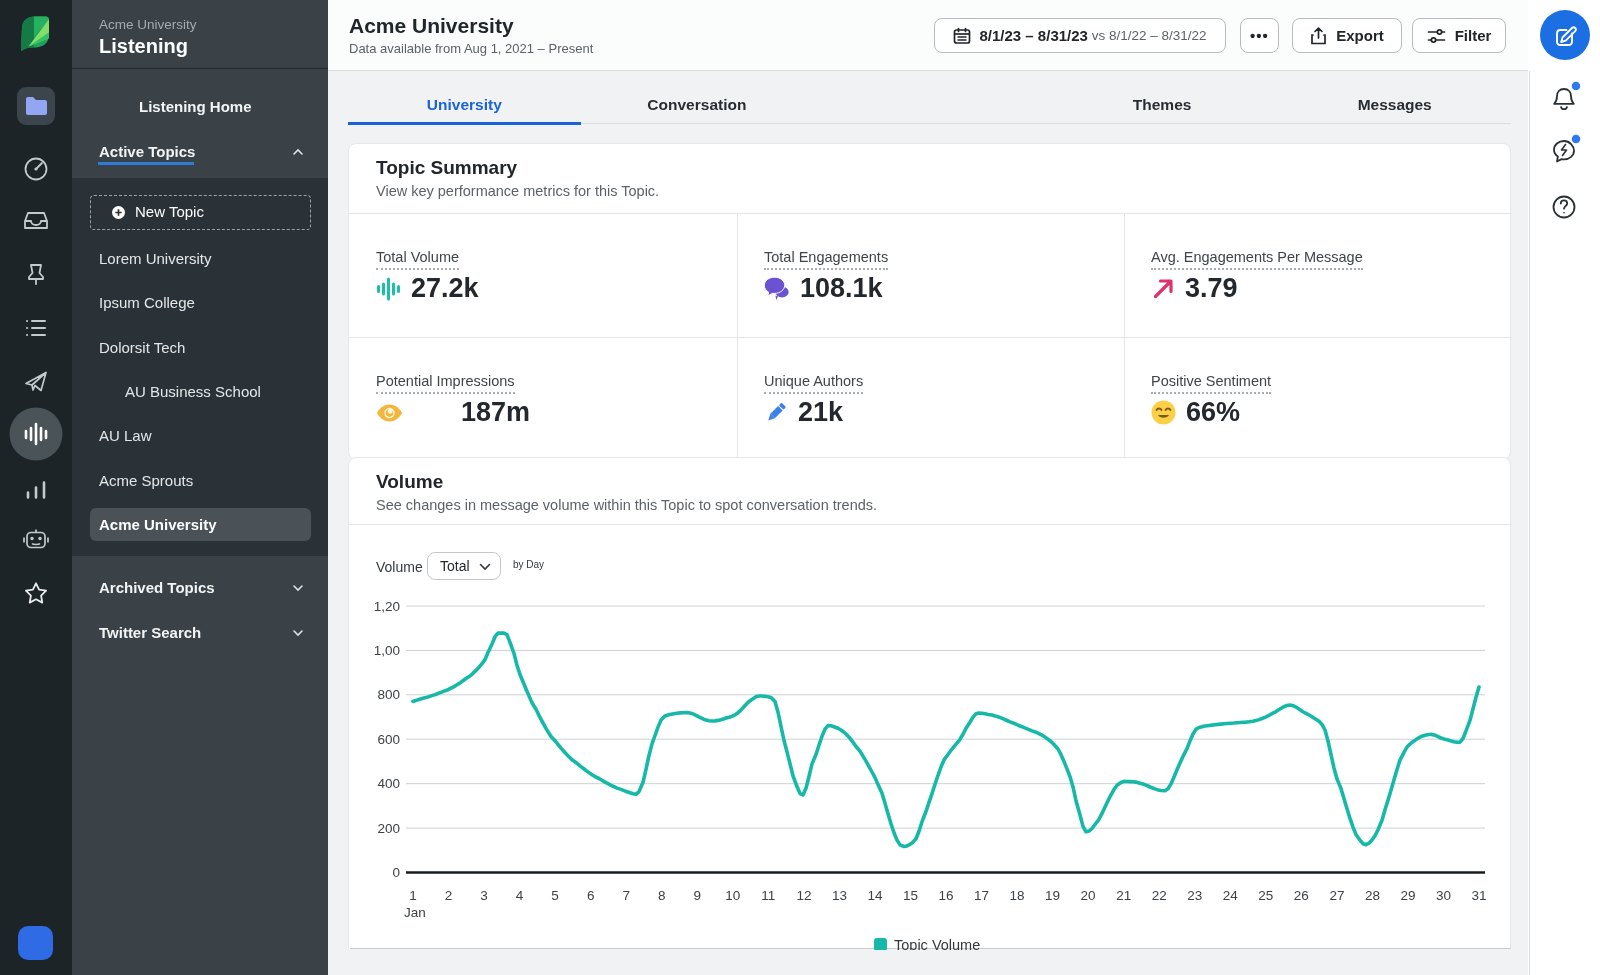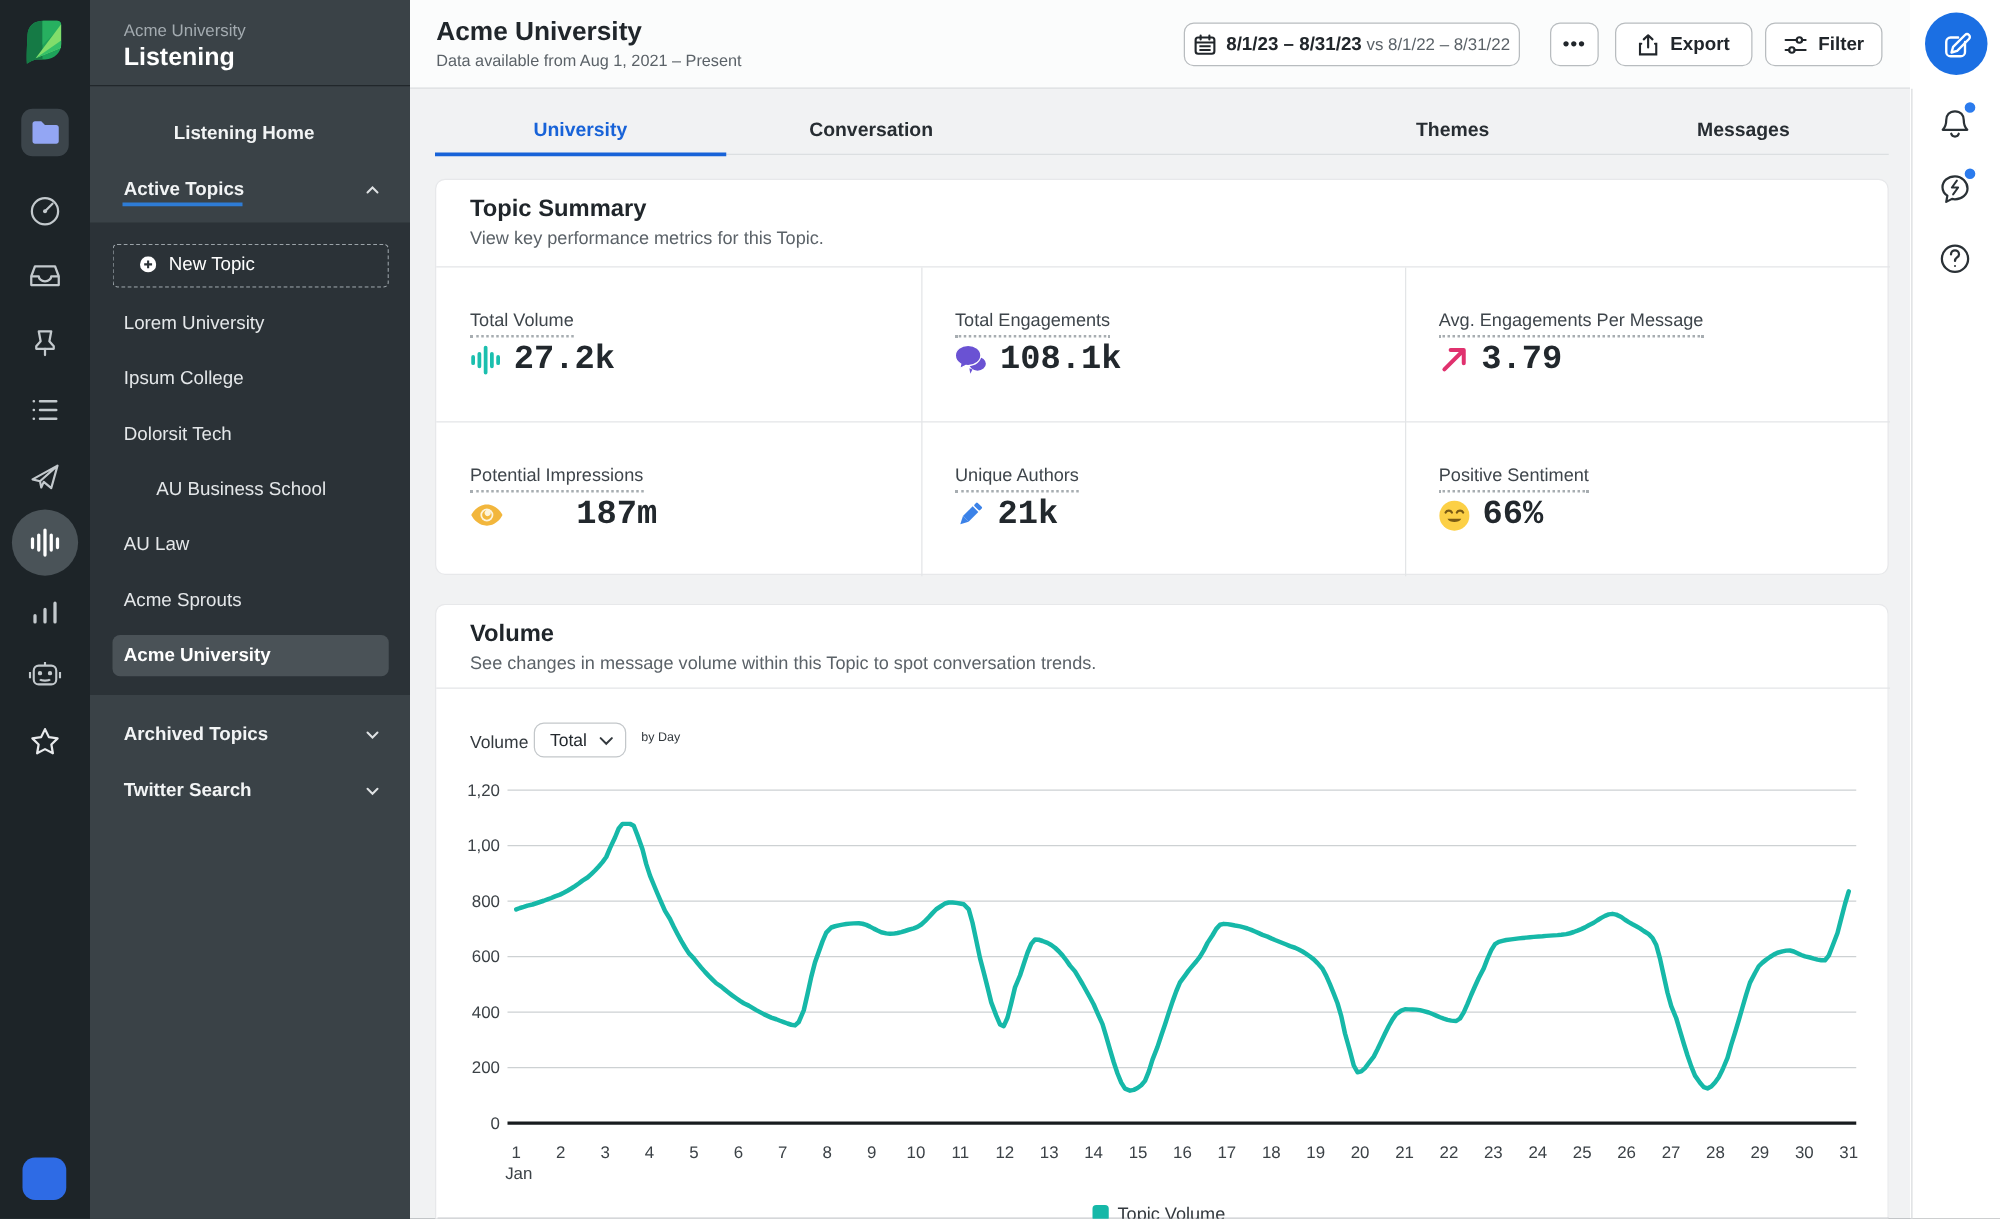--- a/index.html
+++ b/index.html
@@ -17,21 +17,21 @@
 .newtopic { position:absolute; left:18px; top:195px; width:221px; height:35px; border:1.5px dashed #9ba3a8; border-radius:4px; color:#fff; font-size:15px; line-height:32px; }
 .main { position:absolute; left:328px; top:0; width:1200px; height:975px; background:#f1f2f3; overflow:hidden; }
 .mhead { position:absolute; left:0; top:0; width:1200px; height:71px; background:#fbfcfc; border-bottom:1px solid #d9dcde; }
 .mtitle { position:absolute; left:21px; top:14px; font-size:21px; font-weight:bold; color:#20262b; }
 .msub { position:absolute; left:21px; top:41px; font-size:13px; color:#5b6268; }
 .btn { position:absolute; top:18px; height:35px; background:#fff; border:1.5px solid #b8bcbf; border-radius:8px; display:flex; align-items:center; justify-content:center; color:#21262b; font-size:15px; font-weight:bold; }
 .tab { position:absolute; top:71px; width:232.6px; height:54px; text-align:center; line-height:68px; font-size:15.5px; font-weight:bold; color:#272d32; }
 .tab.act { color:#1863d8; border-bottom:3px solid #1863d8; }
 .card { position:absolute; left:20px; width:1163px; background:#fff; border-radius:8px; border:1px solid #e7e8ea; }
 .lbl { font-size:14.5px; color:#3e454b; display:inline-block; border-bottom:2px dotted #a7adb1; padding-bottom:3px; }
-.val { font-size:27px; font-weight:bold; color:#22282d;font-family:Liberation Mono, monospace; }
+.val { font-size:27px; font-weight:bold; color:#22282d; }
 .rrail { position:absolute; left:1528px; top:0; width:72px; height:975px; background:#fff; }
 .rrail .bl { position:absolute; left:1px; top:71px; width:1px; height:904px; background:#d9dcde; }
 svg text { font-family:"Liberation Sans", sans-serif; }
 </style>
 </head>
 <body>
 
 <div class="rail" id="rail">
 <svg width="72" height="975" viewBox="0 0 72 975">
 
@@ -128,21 +128,21 @@
   <div class="sb-item" style="top:624px;">Twitter Search</div>
   <svg class="chev" style="top:627px;" viewBox="0 0 12 12">
       <path d="M2 4 L6 8 L10 4" stroke="#dfe2e4" stroke-width="1.6" fill="none" stroke-linecap="round"></path>
     </svg>
 </div>
 
 <div class="main">
   <div class="mhead">
     <div class="mtitle">Acme University</div>
     <div class="msub">Data available from Aug 1, 2021 – Present</div>
-    <div class="btn" style="left:619px; width:269px;text-align:right;" id="datebtn">
+    <div class="btn" style="left:606px; width:292px;text-align:right;" id="datebtn">
       <svg width="18" height="18" viewBox="0 0 18 18" style="margin-right:8px;">
           <rect x="1.5" y="3" width="15" height="13" rx="2" fill="none" stroke="#21262b" stroke-width="1.7"></rect>
           <path d="M1.5 7 h15" stroke="#21262b" stroke-width="1.7"></path>
           <path d="M5.5 1.5 v3 M12.5 1.5 v3" stroke="#21262b" stroke-width="1.7" stroke-linecap="round"></path>
           <path d="M4.5 10 h9 M4.5 13 h9" stroke="#21262b" stroke-width="1.6"></path>
         </svg>
       <span>8/1/23 – 8/31/23</span>
         <span style="font-weight:normal; font-size:13.5px; color:#5b6268;">&nbsp;vs 8/1/22 – 8/31/22</span>
     </div>
     <div class="btn" style="left:912px; width:39px;">
@@ -226,21 +226,21 @@
     <div style="position:absolute; left:802px; top:253px; display:flex; align-items:center;">
       <svg width="25" height="25" viewBox="0 0 25 25" style="margin-right:10px;">
           <circle cx="12.5" cy="12.5" r="12" fill="#fcd046"></circle>
           <path d="M5.5 10 c1-2 4-2 5 0 M14.5 10 c1-2 4-2 5 0" stroke="#7a5b14" stroke-width="1.8" fill="none" stroke-linecap="round"></path>
           <path d="M7 15 c1.5 3.5 9.5 3.5 11 0 Z" fill="#7a5b14"></path>
         </svg>
       <span class="val">66%</span>
     </div>
   </div>
 
-  <div class="card" style="top:483px; height:492px; border-bottom:none; border-radius:8px 8px 0 0;">
+  <div class="card" style="top:457px; height:492px; border-bottom:none; border-radius:8px 8px 0 0;">
     <div style="position:absolute; left:27px; top:13px; font-size:19px; font-weight:bold; color:#20262b;">Volume</div>
     <div style="position:absolute; left:27px; top:39px; font-size:14.5px; color:#5b6268;">See changes in message volume within this Topic to spot conversation trends.</div>
     <div style="position:absolute; left:0; top:66px; width:1163px; height:1px; background:#e3e5e7;"></div>
     <div style="position:absolute; left:27px; top:101px; font-size:14px; color:#33393e;">Volume</div>
     <div style="position:absolute; left:78px; top:94px; width:74px; height:28px; border:1px solid #c3c7ca; border-radius:8px; font-size:14px; color:#24292e;">
       <span style="position:absolute; left:12px; top:5px;">Total</span>
       <svg style="position:absolute; right:9px; top:9px;" width="12" height="10" viewBox="0 0 12 10">
           <path d="M1.5 2.5 L6 7 L10.5 2.5" stroke="#33393e" stroke-width="1.6" fill="none" stroke-linecap="round"></path>
         </svg>
     </div>

